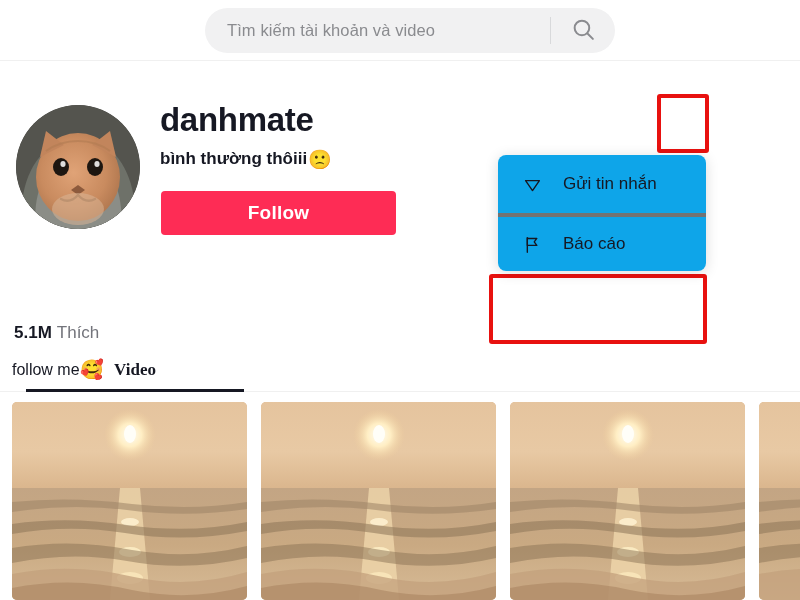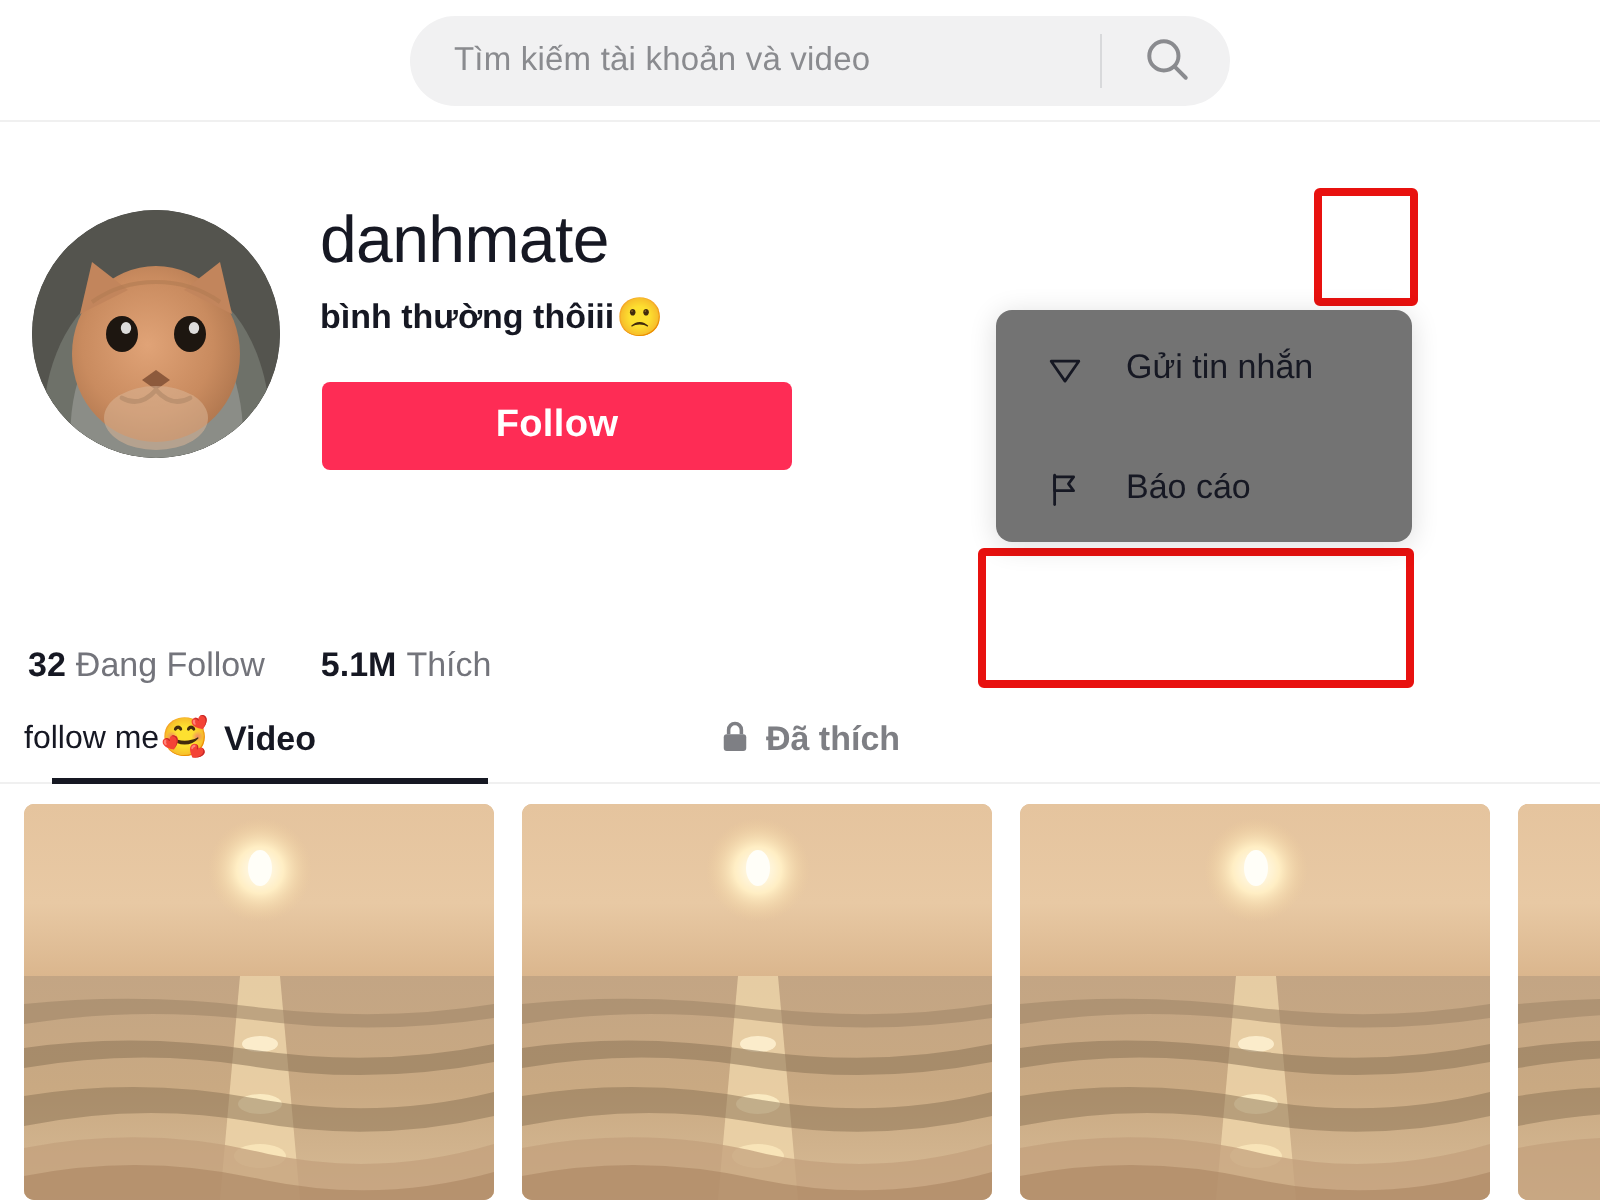--- a/index.html
+++ b/index.html
@@ -35,21 +35,21 @@
   
   .profile { position:absolute; left:0; top:61px; width:800px; }
   .avatar {
     position:absolute; left:16px; top:44px; width:124px; height:124px;
     border-radius:50%; overflow:hidden; background:#4a4a46;
   }
   .avatar svg { display:block; width:124px; height:124px; }
 
   .username {
     position:absolute; left:160px; top:40px;
-    font-size:33px; font-weight:normal; color:#161823; letter-spacing:-.3px;
+    font-size:33px; font-weight:bold; color:#161823; letter-spacing:-.3px;
   }
   .bio-line {
     position:absolute; left:160px; top:88px;
     font-size:17px; font-weight:bold; color:#161823;
     display:flex; align-items:center; gap:1px;text-align:center;
   }
   .bio-emoji { font-size:19px; line-height:1; }
 
   .follow-btn {
     position:absolute; left:161px; top:130px; width:235px; height:44px;
@@ -95,35 +95,35 @@
 
   
   .dropdown {
     position:absolute; left:498px; top:155px; width:208px;
     background:#fff; border-radius:8px;
     box-shadow:0 2px 14px rgba(0,0,0,.14);
     overflow:hidden; z-index:5;
   }
   .menu-item {
     display:flex; align-items:center; height:58px;
-    padding-left:24px; gap:21px; cursor:pointer; background:#737373;
+    padding-left:24px; gap:21px; cursor:pointer; background:#0ea5e9;
   }
   .menu-item + .menu-item { border-top:4px solid #737373; }
   .menu-label { font-size:17px; color:#161823; font-weight:500; }
   .menu-icon { width:20px; display:flex; align-items:center; justify-content:center; }
 
   
   .tabs {
     position:absolute; left:0; top:348px; width:800px; height:44px;
     border-bottom:1px solid #f0f0f0; display:flex;
   }
   .tab {
     width:270px; display:flex; align-items:center; justify-content:center;
     gap:8px; cursor:pointer; position:relative; background:none; border:none;
-    font-family:Liberation Sans, sans-serif;
+    font-family:Liberation Serif, serif;
   }
   .tab-label { font-size:17px; font-weight:bold; }
   .tab.active .tab-label { color:#161823; }
   .tab.inactive .tab-label { color:#7e7f84; }
   .tab.active::after {
     content:""; position:absolute; left:26px; right:26px; bottom:-1px;
     height:3px; background:#161823;
   }
 
   
@@ -213,23 +213,20 @@
     <button class="more-btn">
       <span class="dots">
         <i></i>
           <i></i>
           <i></i>
       </span>
     </button>
 
     <div class="stats">
       <div>
-        <span class="stat-num">32</span><span class="stat-lbl">Đang Follow</span>
-      </div>
-      <div>
         <span class="stat-num">5.1M</span><span class="stat-lbl">Thích</span>
       </div>
     </div>
 
     <div class="signature">
       <span>follow me</span>
       <span class="sig-emoji">🥰</span>
     </div>
   </div>
 
@@ -255,29 +252,20 @@
     </div>
 
   </div>
 
   <div class="anno anno-more"></div>
   <div class="anno anno-block"></div>
 
   <div class="tabs">
     <button class="tab active">
       <span class="tab-label">Video</span>
-    </button>
-    <button class="tab inactive">
-      <span>
-        <svg width="15" height="17" viewBox="0 0 16 18" fill="#7e7f84">
-          <rect x="2" y="7.5" width="12" height="9" rx="1.6"></rect>
-          <path d="M4.6 7.5 V5.2 a3.4 3.4 0 0 1 6.8 0 V7.5" fill="none" stroke="#7e7f84" stroke-width="1.9"></path>
-        </svg>
-      </span>
-      <span class="tab-label">Đã thích</span>
     </button>
   </div>
 
   <div class="grid">
 
     <div class="thumb">
       <span>
         <svg viewBox="0 0 235 198" preserveAspectRatio="xMidYMid slice">
           <defs>
             <linearGradient id="sky1" x1="0" y1="0" x2="0" y2="1">

